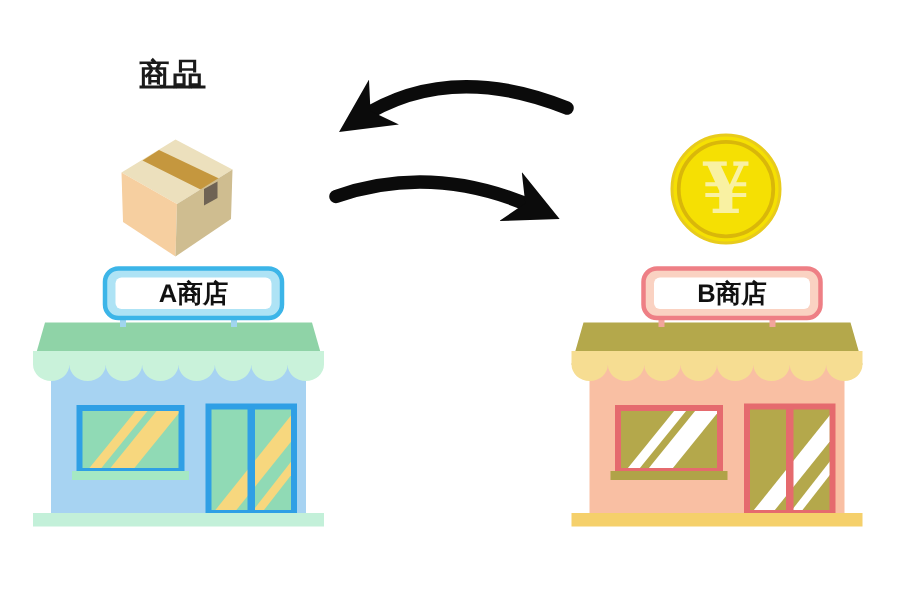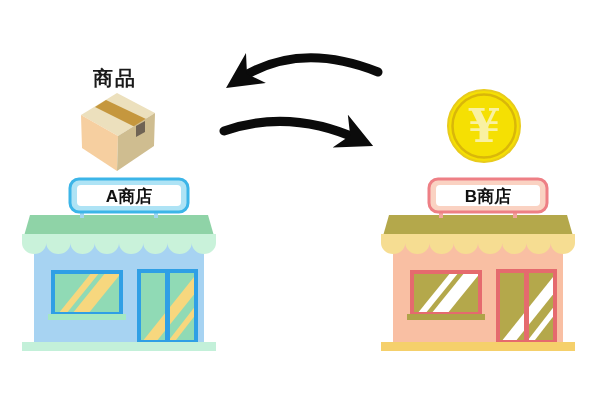--- a/index.html
+++ b/index.html
@@ -6,21 +6,21 @@
   body{font-family:"Liberation Sans", sans-serif; background:#fff;}
   #canvas{
     position:relative; width:600px; height:400px;
     background:var(--c-background,#fff); overflow:hidden;
   }
   .item-label{
     position:absolute; width:90px; text-align:center;
     font-size:20px; font-weight:bold; letter-spacing:2px;
     color:var(--c-label_text,#111);
   }
-  #goods-label{ left:70px; top:65px; }
+  #goods-label{ left:70px; top:36px;text-decoration:underline; }
   #cash-label{ left:433px; top:51px; }
   .abs{ position:absolute; }
 
   
   .arrow-shaft{ fill:none; stroke:var(--c-arrow,#000); stroke-width:9; stroke-linecap:round; }
   .arrow-head{ fill:var(--c-arrow,#000); }
 
   
   .box-top{ fill:var(--c-box-top); }
   .box-left{ fill:var(--c-box-left); }

